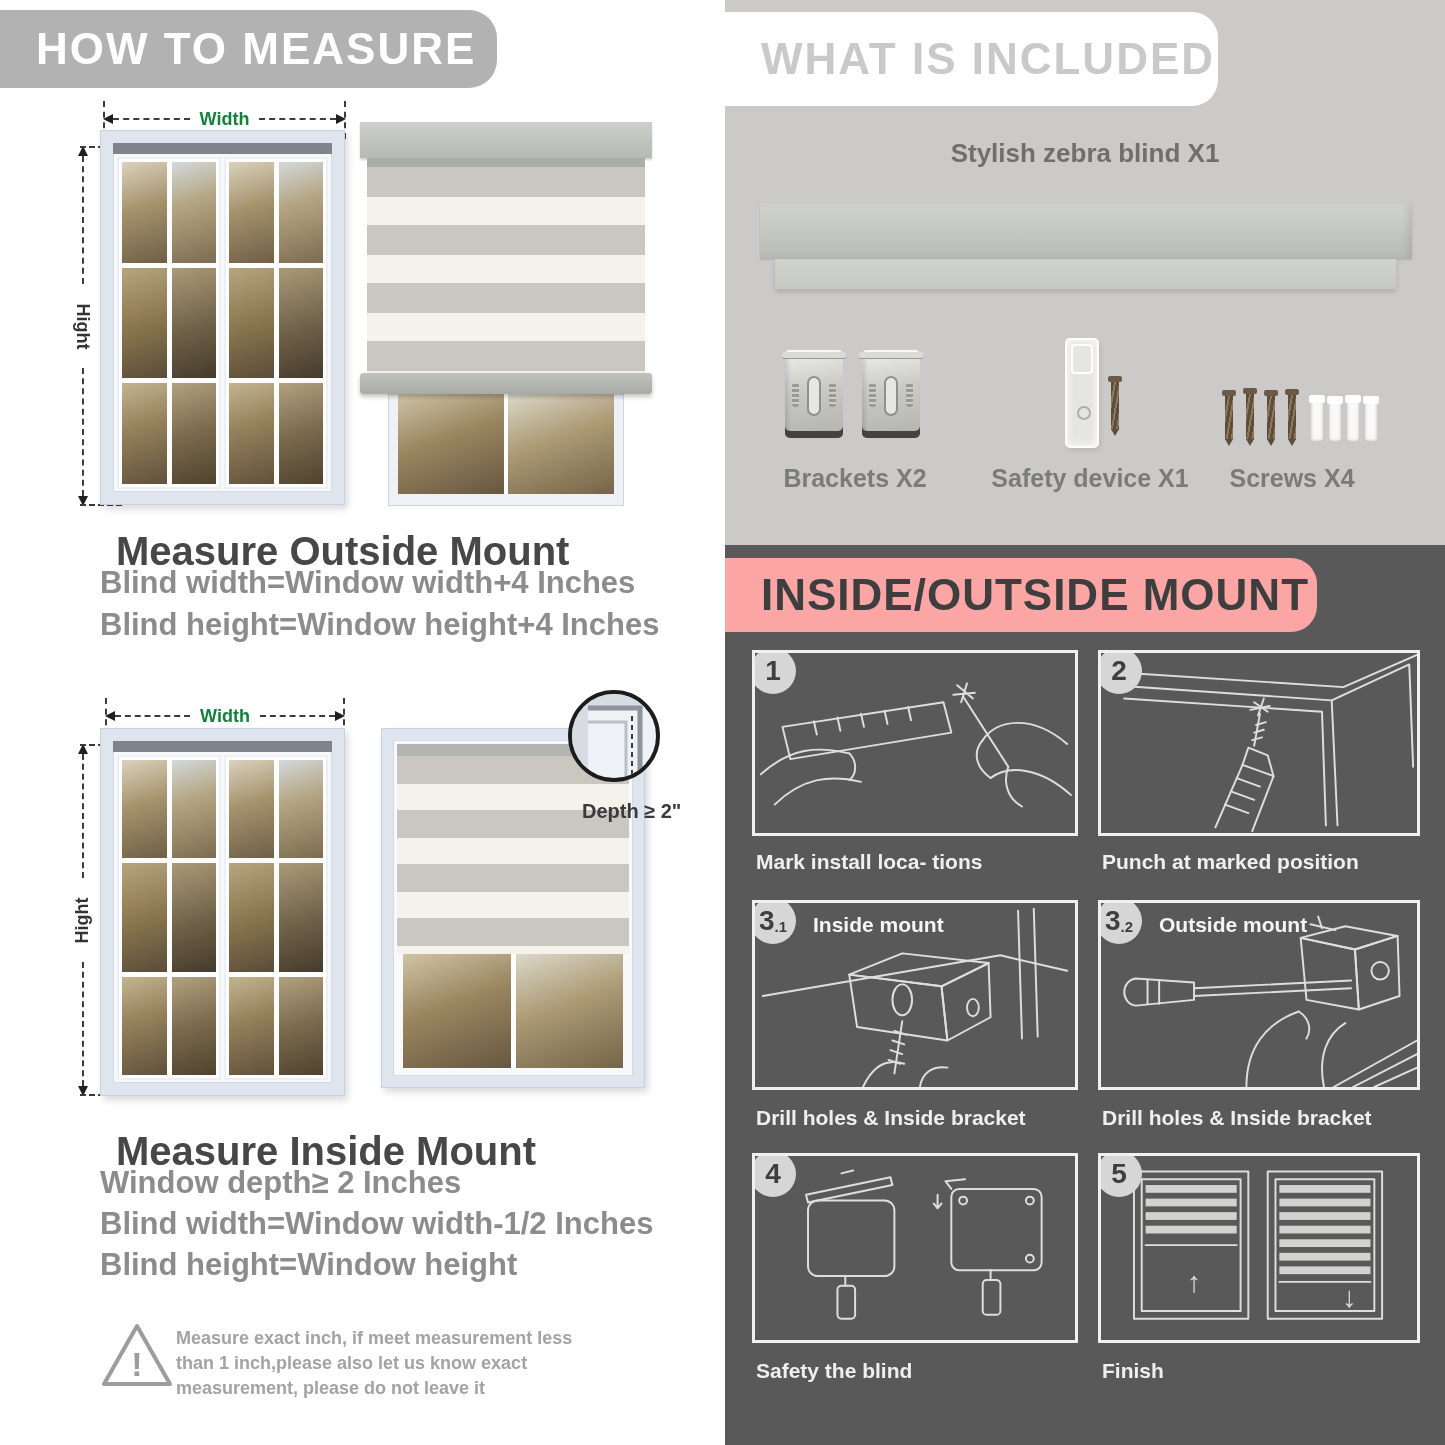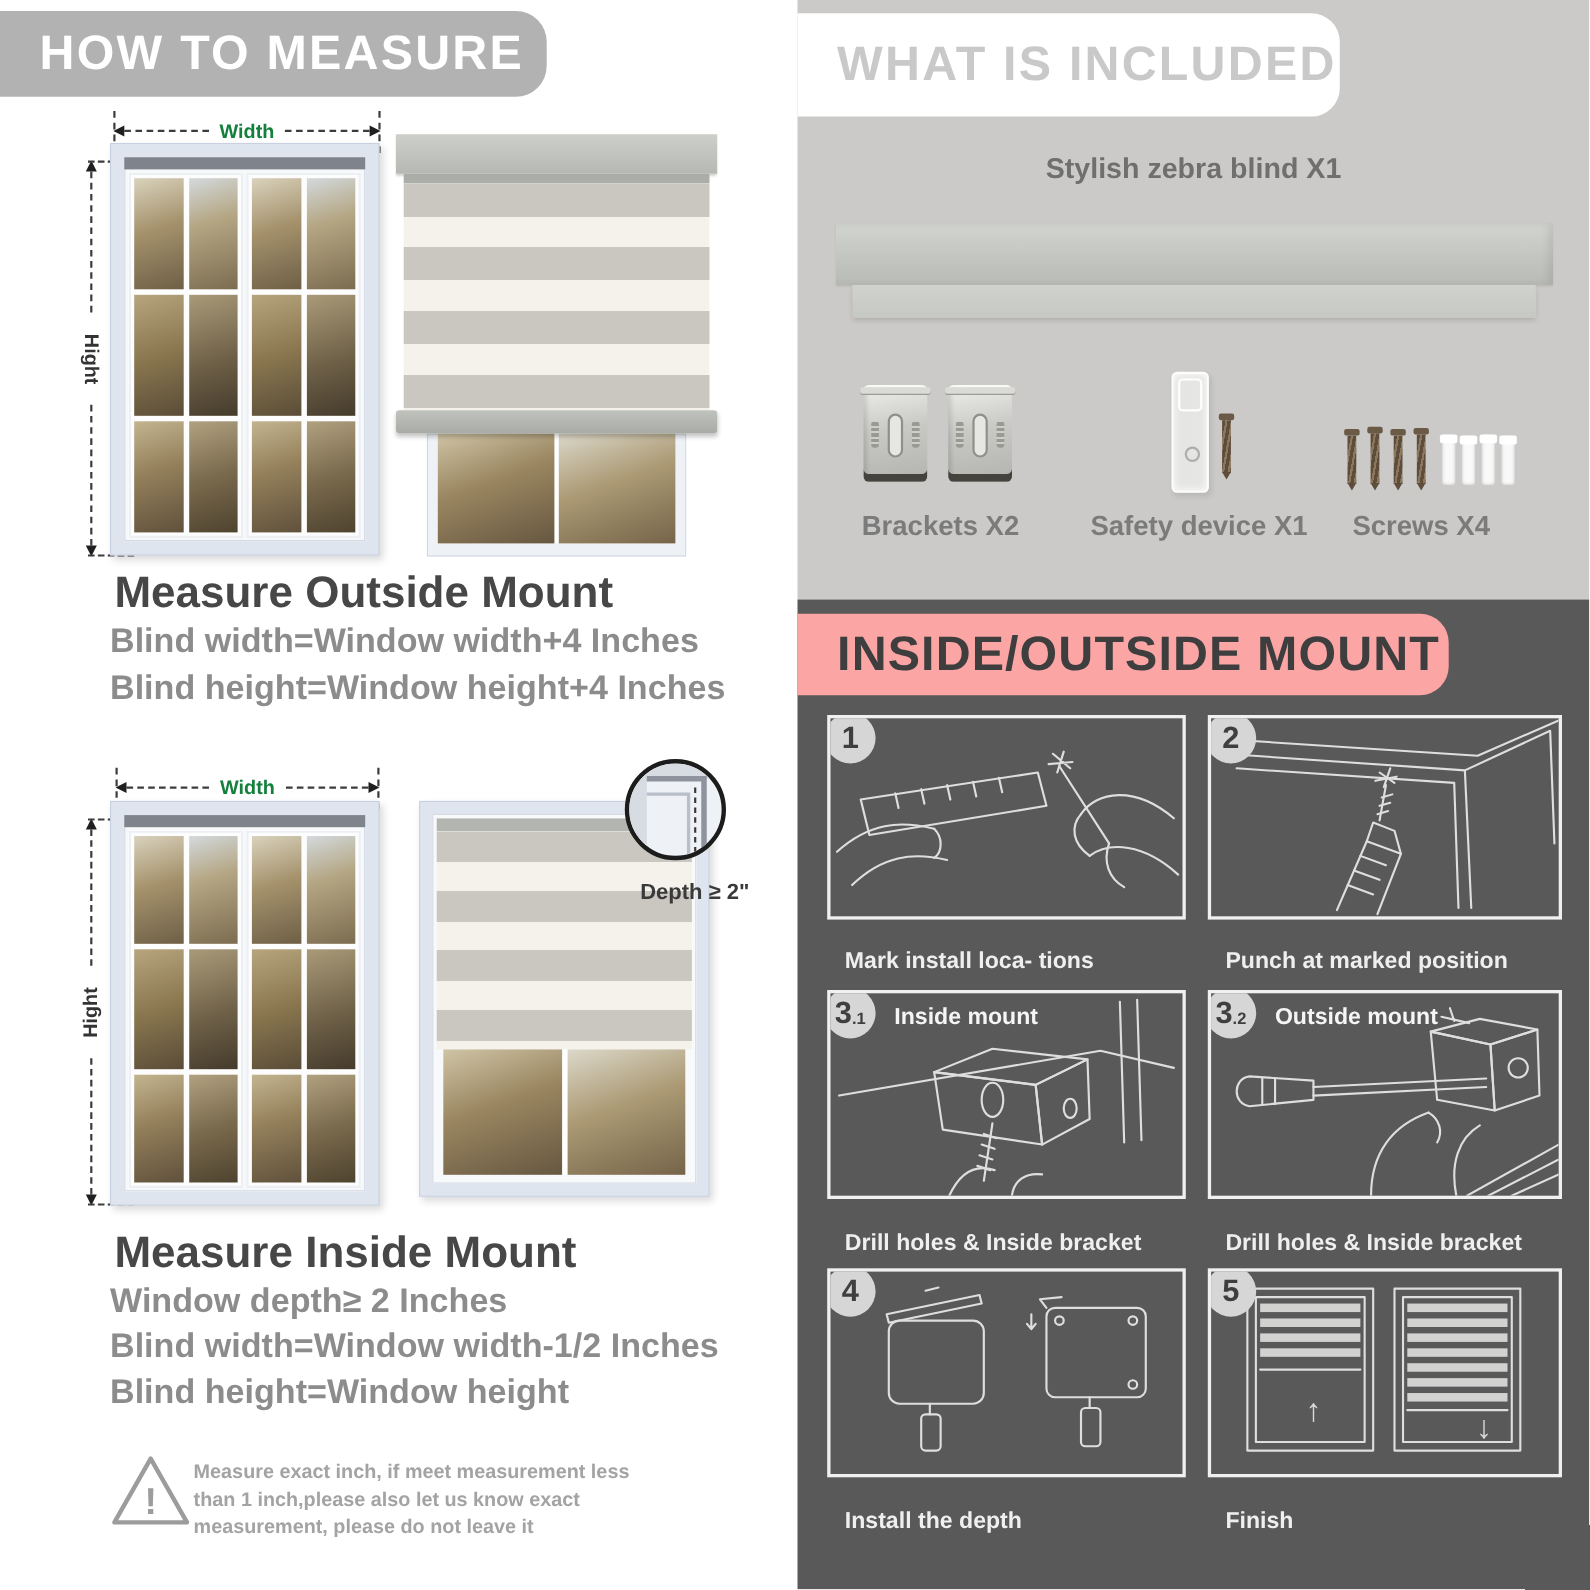--- a/index.html
+++ b/index.html
@@ -78,21 +78,21 @@
   .bi-fabric{position:absolute;left:16px;right:16px;top:28px;height:198px;
              background:repeating-linear-gradient(180deg,#c9c7c0 0 28px,#f4f2eb 28px 54px)}
   .bi-glass{position:absolute;left:22px;right:22px;top:226px;bottom:20px;display:flex;gap:5px;background:#fff}
 
   
   .magnifier{position:absolute;width:92px;height:92px;border:4px solid #1c1c1c;border-radius:50%;
              background:#eef1f5;overflow:hidden;z-index:6}
   .depth-lbl{position:absolute;font-size:20px;font-weight:bold;color:#3a3a3a}
 
   
-  .mheading{position:absolute;margin:4px;font-size:40px;font-weight:bold;color:#474747;white-space:nowrap}
+  .mheading{position:absolute;margin:16px;font-size:40px;font-weight:bold;color:#474747;white-space:nowrap}
   .mline{position:absolute;margin:0;font-size:31px;font-weight:bold;color:#8c8c8c;white-space:nowrap}
   .warn-text{position:absolute;font-size:18px;font-weight:bold;color:#a3a3a3;line-height:25px}
 
   
   .right-col{position:absolute;left:725px;top:0;width:720px;height:1445px}
   .top-included{position:absolute;left:0;top:0;width:720px;height:545px;background:#cbcac8}
   .product-title{position:absolute;left:0;top:138px;width:720px;text-align:center;
                  font-size:26px;font-weight:bold;color:#6f6f6f}
   .rail-top{position:absolute;left:35px;top:203px;width:652px;height:56px;
             background:linear-gradient(180deg,#d2d5cf,#c2c5bf 60%,#b9bcb6);
@@ -128,21 +128,21 @@
               text-align:center;white-space:nowrap}
 
   
   .dark-mount{position:absolute;left:0;top:545px;width:720px;height:900px;background:#595959}
   .panel{position:absolute;border:3px solid #f0f0f0;background:#595959;overflow:hidden}
   .badge{position:absolute;left:-5px;top:-5px;width:46px;height:46px;border-radius:50%;background:#d6d6d6;
          color:#3f3f3f;display:flex;align-items:center;justify-content:center;font-weight:bold;
          font-size:28px;z-index:2}
   .badge .sub{font-size:15px;margin-top:11px}
   .panel-title{position:absolute;left:58px;top:10px;color:#f5f5f5;font-weight:bold;font-size:21px;z-index:2;white-space:nowrap}
-  .caption{position:absolute;margin:16px;color:#efefef;font-weight:bold;font-size:21px;white-space:nowrap}
+  .caption{position:absolute;margin:4px;color:#efefef;font-weight:bold;font-size:21px;white-space:nowrap}
   .art{position:absolute;left:0;top:0;width:100%;height:100%}
   .art path,.art rect,.art circle,.art ellipse{stroke:#dedede;stroke-width:2;fill:none;
         stroke-linecap:round;stroke-linejoin:round}
   .art .fillbar{fill:#d2d2d0;stroke:none}
   .art text{fill:#d9d9d9;font-weight:bold;font-family:"Liberation Sans",sans-serif}
 
   .warn-tri{position:absolute}
 </style>
 </head>
 <body>
@@ -423,21 +423,21 @@
           <path d="M200,34 l-6,-8 l20,-2"></path>
           <path d="M186,40 l0,14 m-4,-5 l4,5 l4,-5"></path>
           <rect x="200" y="34" width="92" height="84" rx="8"></rect>
           <circle cx="212" cy="46" r="4"></circle>
             <circle cx="280" cy="46" r="4"></circle>
             <circle cx="280" cy="106" r="4"></circle>
           <path d="M240,118 l0,10"></path>
           <rect x="232" y="128" width="18" height="36" rx="4"></rect>
         </svg>
       </div>
-      <p class="caption" style="left:27px;top:810px">Install the depth</p>
+      <p class="caption" style="left:27px;top:810px">Safety the blind</p>
 
       <div class="panel" style="left:373px;top:608px;width:322px;height:190px">
         <div class="badge">
             <span>5</span>
           </div>
         <svg class="art" viewBox="0 0 326 190" preserveAspectRatio="none">
           <rect x="34" y="16" width="118" height="152"></rect>
           <rect x="42" y="24" width="102" height="136"></rect>
           <rect class="fillbar" x="46" y="30" width="94" height="8"></rect>
           <rect class="fillbar" x="46" y="44" width="94" height="8"></rect>

